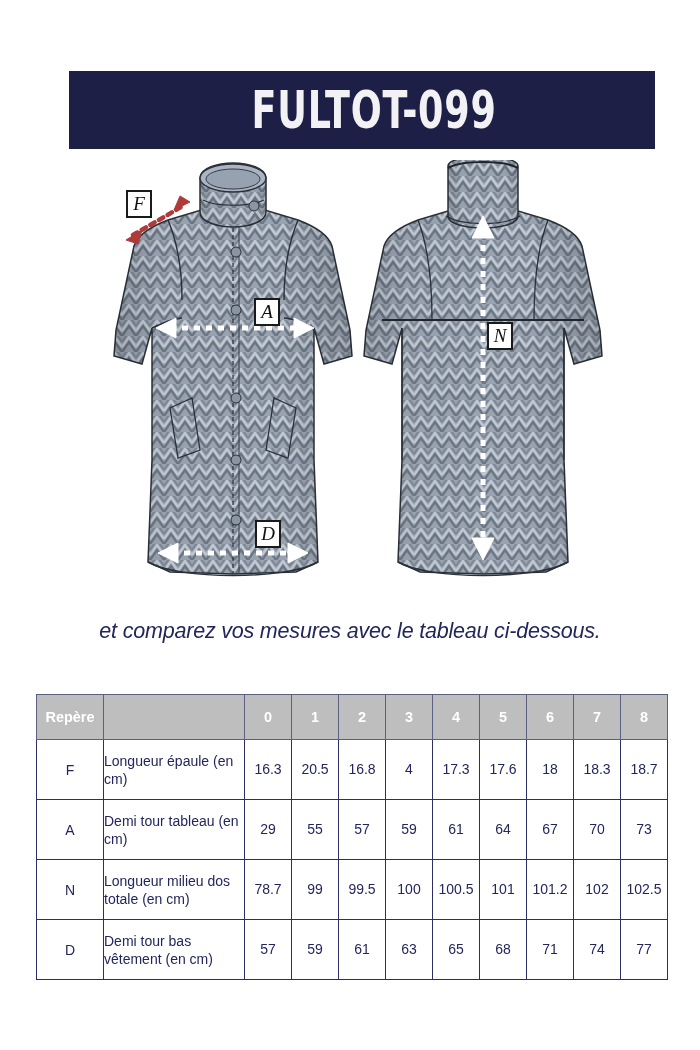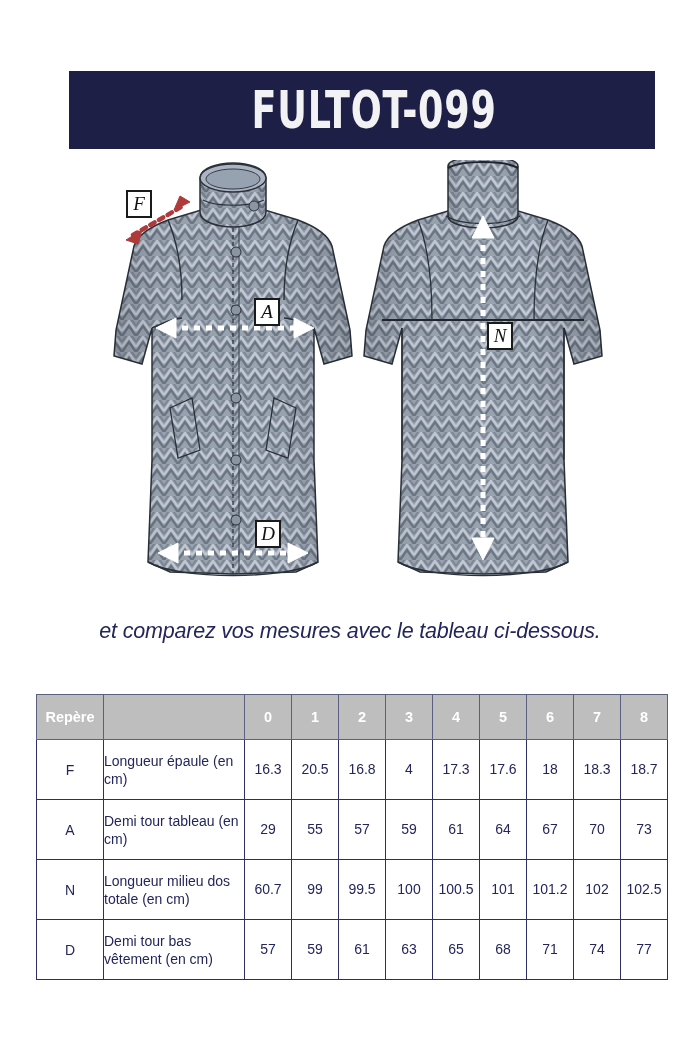--- a/index.html
+++ b/index.html
@@ -341,21 +341,21 @@
       <td class="cell-value">59</td>
       <td class="cell-value">61</td>
       <td class="cell-value">64</td>
       <td class="cell-value">67</td>
       <td class="cell-value">70</td>
       <td class="cell-value">73</td>
     </tr>
     <tr>
       <td class="cell-marker">N</td>
       <td class="cell-desc">Longueur milieu dos totale (en cm)</td>
-      <td class="cell-value">60.7</td>
+      <td class="cell-value">78.7</td>
       <td class="cell-value">99</td>
       <td class="cell-value">99.5</td>
       <td class="cell-value">100</td>
       <td class="cell-value">100.5</td>
       <td class="cell-value">101</td>
       <td class="cell-value">101.2</td>
       <td class="cell-value">102</td>
       <td class="cell-value">102.5</td>
     </tr>
     <tr>

